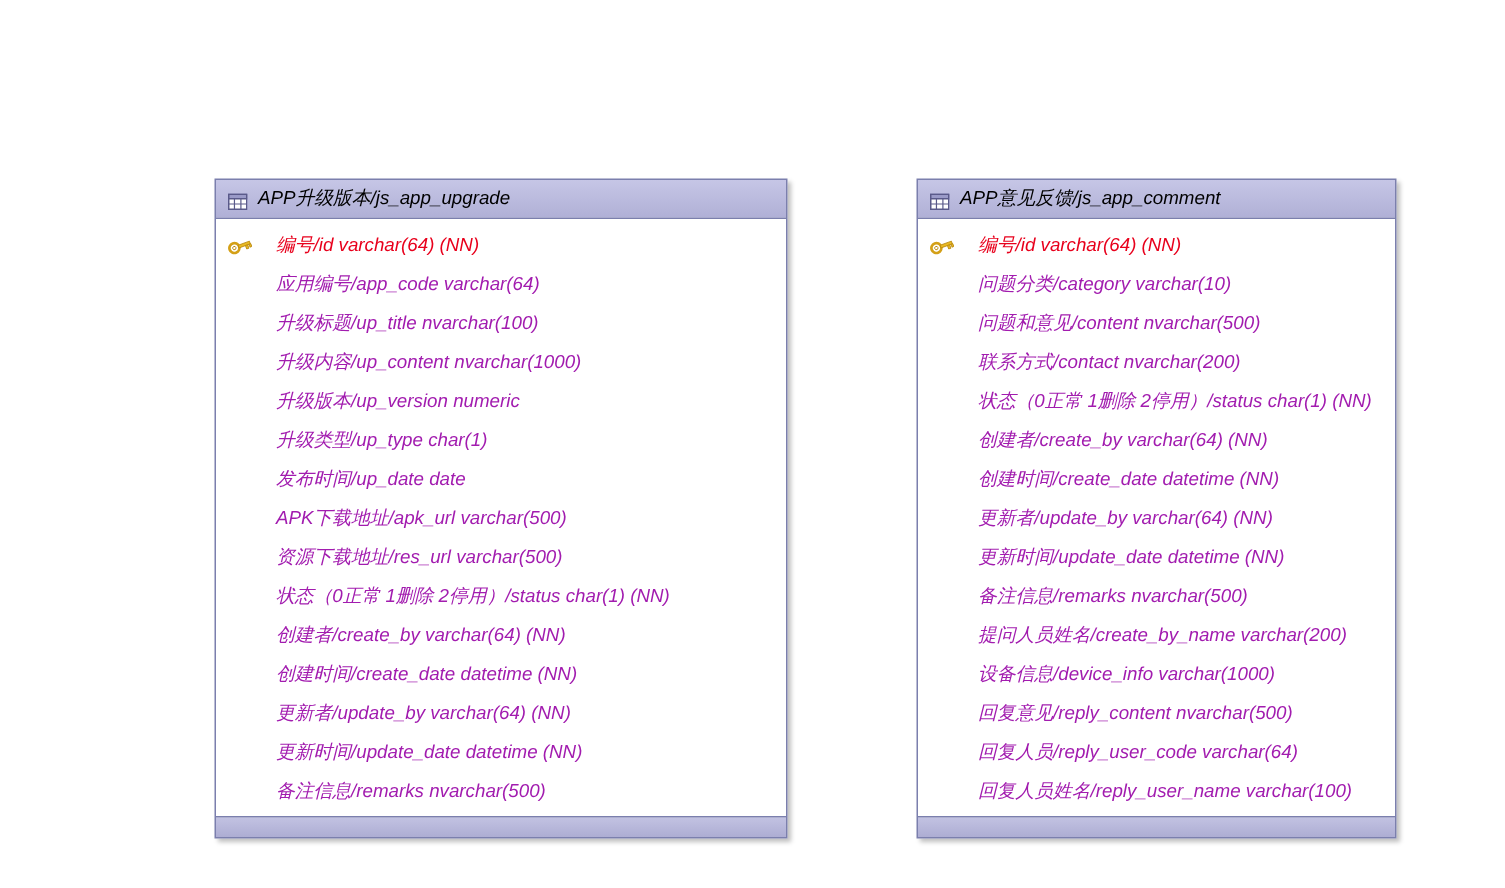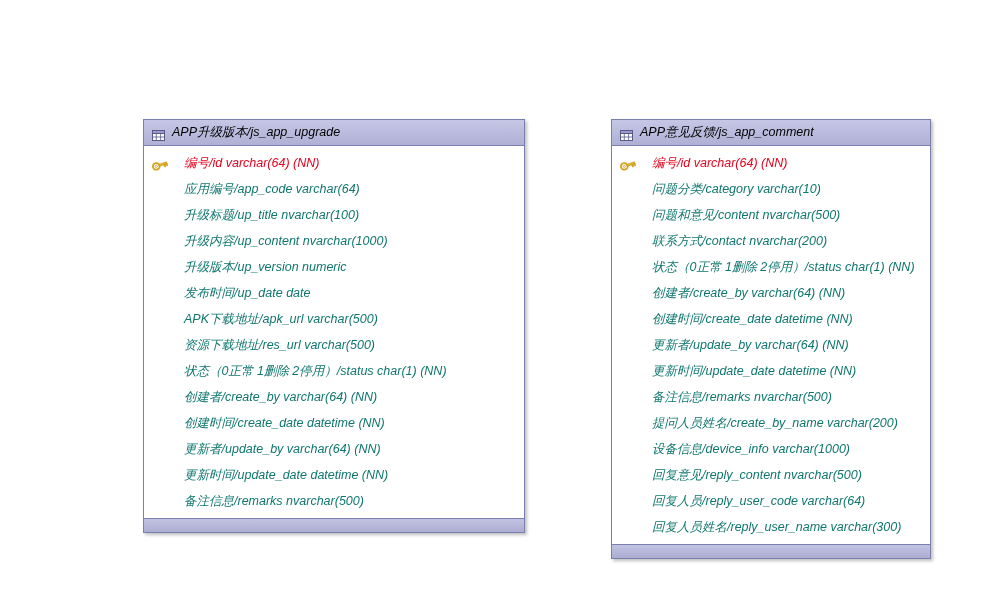--- a/index.html
+++ b/index.html
@@ -66,21 +66,21 @@
   }
   .attr-key-slot {
     width: 32px;
     flex: 0 0 auto;
     display: flex;
     align-items: center;
     justify-content: flex-start;
   }
   .attr-label {
     font-size: 12.5px;
-    color: #0f766e;
+    color: #a21caf;
     white-space: nowrap;
     line-height: 1;
   }
   .attr-row.pk .attr-label {
     color: #e8001c;
   }
   .entity-footer {
     height: 13px;
     background: #b9b9dd;
     background: linear-gradient(to bottom, #c2c2e2 0%, #adadd3 100%);
@@ -135,20 +135,24 @@
         <div class="attr-row">
           <span class="attr-key-slot"></span>
           <span class="attr-label">升级内容/up_content nvarchar(1000)</span>
         </div>
         <div class="attr-row">
           <span class="attr-key-slot"></span>
           <span class="attr-label">升级版本/up_version numeric</span>
         </div>
         <div class="attr-row">
           <span class="attr-key-slot"></span>
+          <span class="attr-label">升级类型/up_type char(1)</span>
+        </div>
+        <div class="attr-row">
+          <span class="attr-key-slot"></span>
           <span class="attr-label">发布时间/up_date date</span>
         </div>
         <div class="attr-row">
           <span class="attr-key-slot"></span>
           <span class="attr-label">APK下载地址/apk_url varchar(500)</span>
         </div>
         <div class="attr-row">
           <span class="attr-key-slot"></span>
           <span class="attr-label">资源下载地址/res_url varchar(500)</span>
         </div>
@@ -252,18 +256,18 @@
         <div class="attr-row">
           <span class="attr-key-slot"></span>
           <span class="attr-label">回复意见/reply_content nvarchar(500)</span>
         </div>
         <div class="attr-row">
           <span class="attr-key-slot"></span>
           <span class="attr-label">回复人员/reply_user_code varchar(64)</span>
         </div>
         <div class="attr-row">
           <span class="attr-key-slot"></span>
-          <span class="attr-label">回复人员姓名/reply_user_name varchar(300)</span>
+          <span class="attr-label">回复人员姓名/reply_user_name varchar(100)</span>
         </div>
       </div>
       <div class="entity-footer"></div>
     </div>
   </div>
 
 </body></html>

